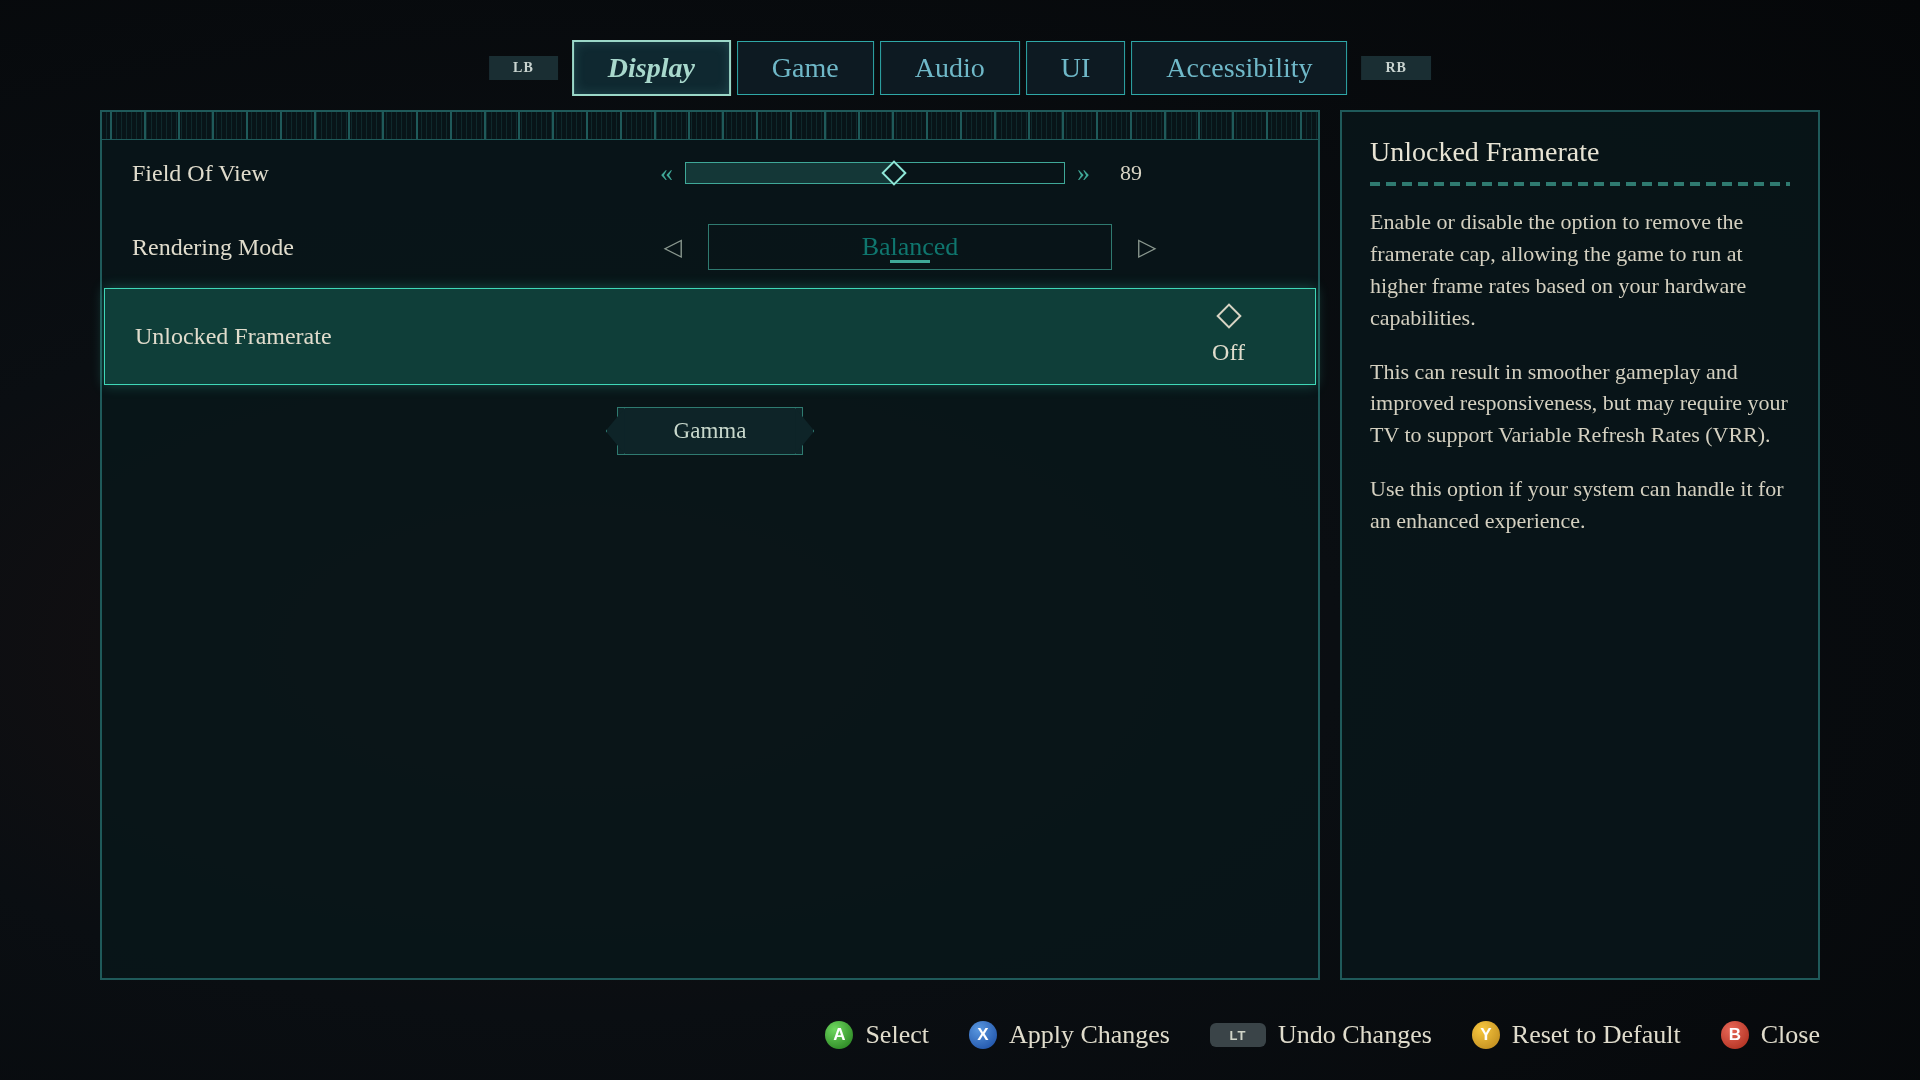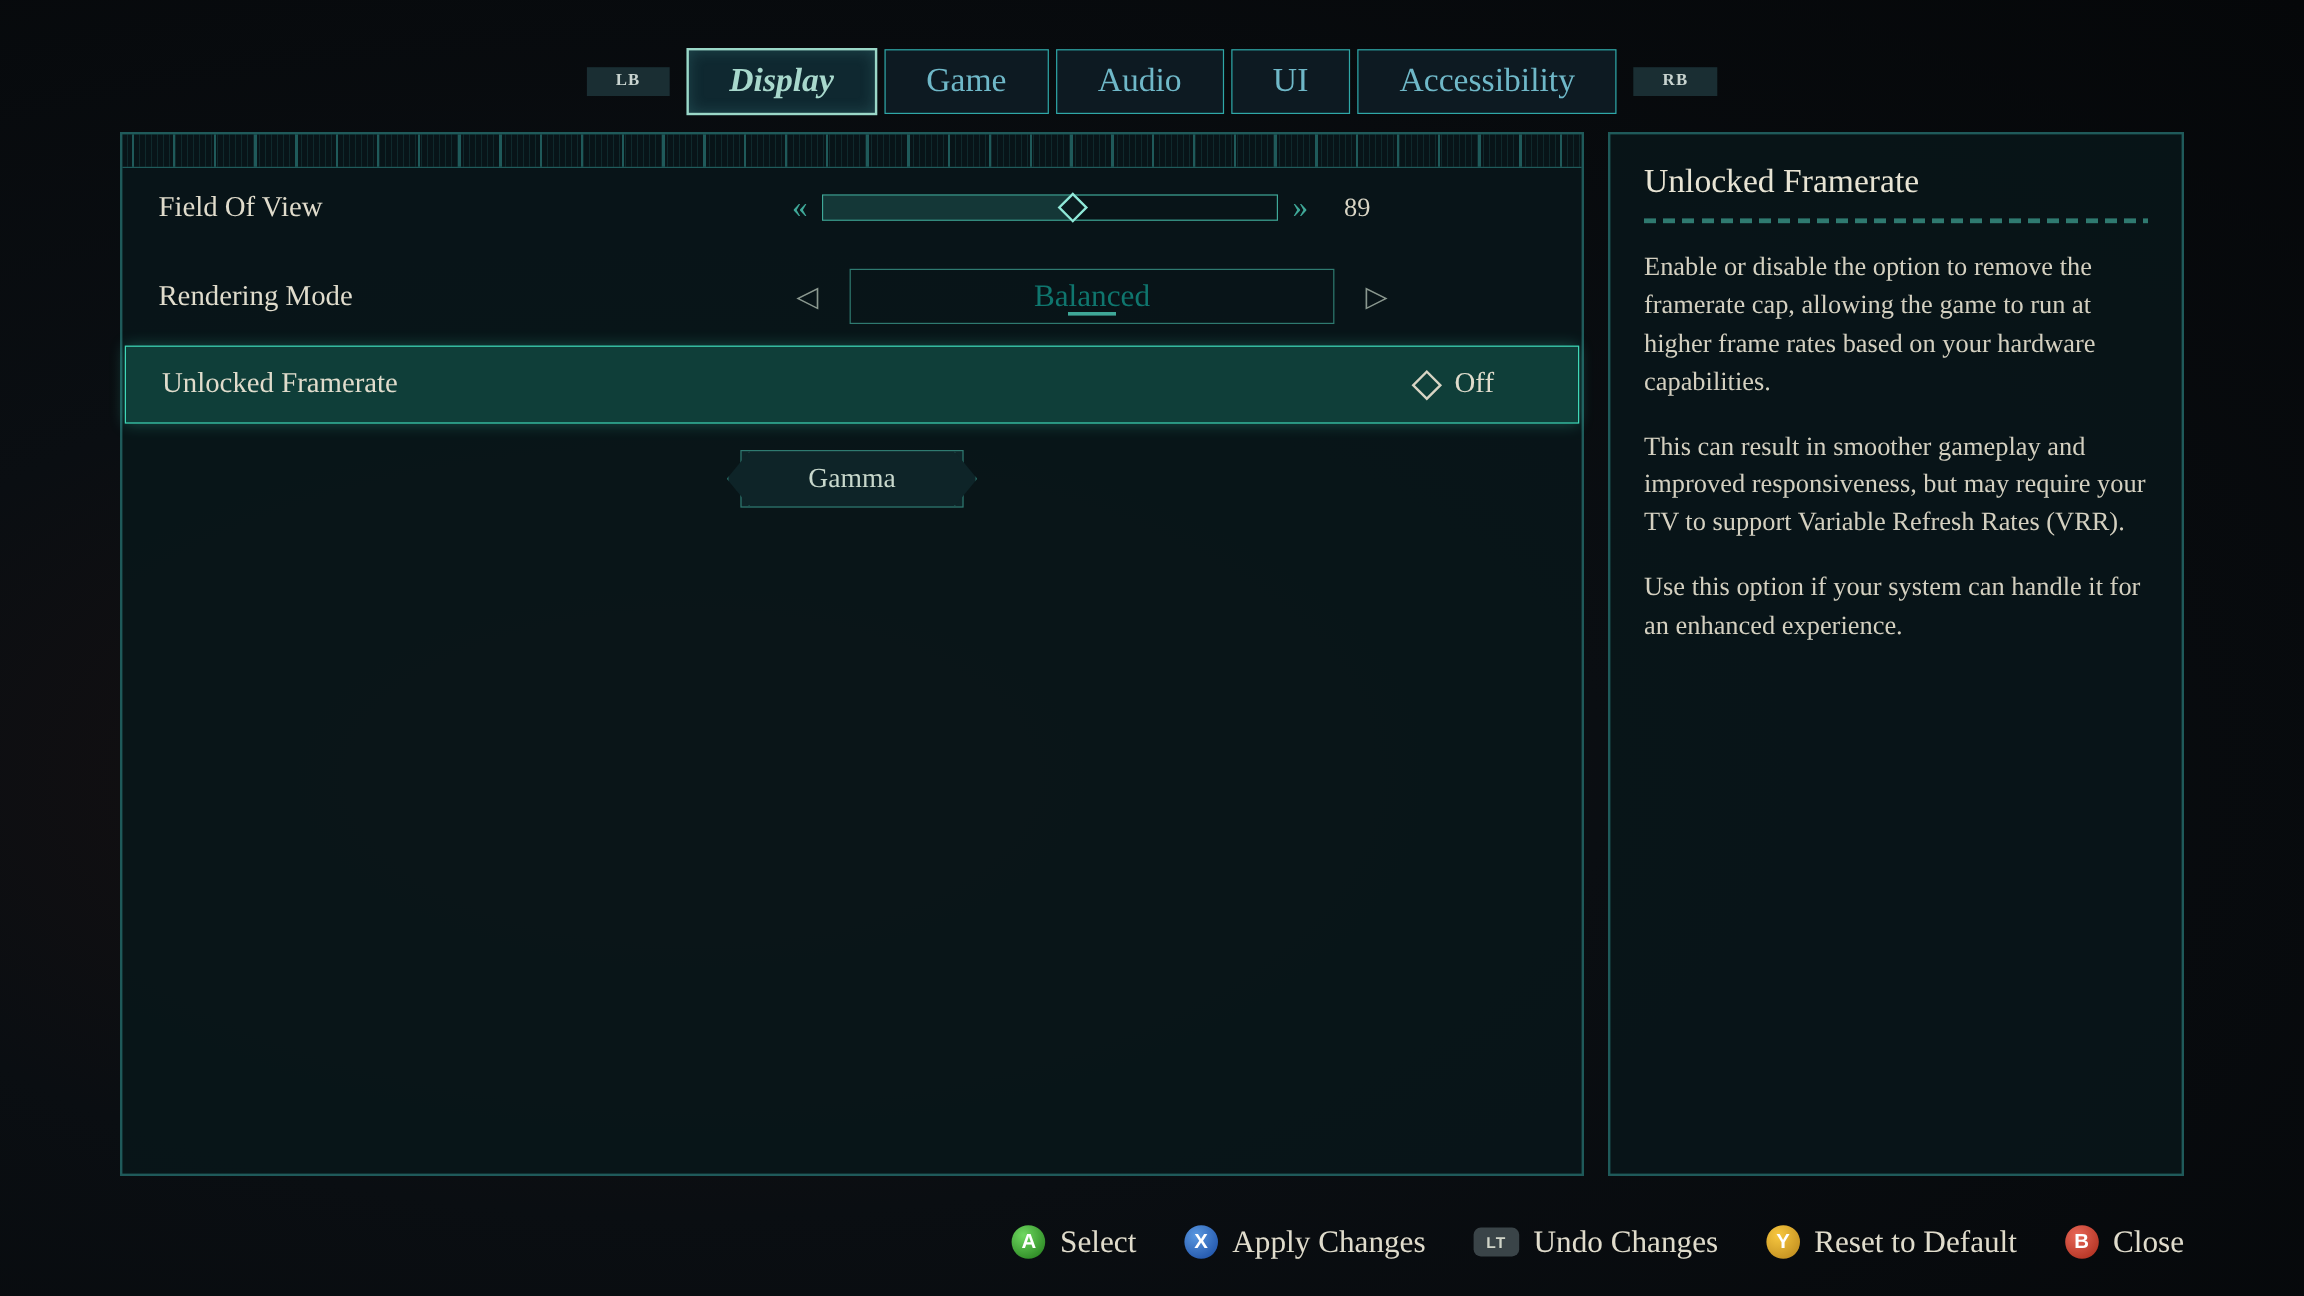--- a/index.html
+++ b/index.html
@@ -175,20 +175,21 @@
   padding: 0 14px;
 }
 
 
 .toggle-wrap {
   margin-left: auto;
   display: flex;
   align-items: center;
   gap: 14px;
   padding-right: 40px;
+  flex-direction: column;
 }
 .diamond-icon {
   width: 18px; height: 18px;
   border: 2px solid #d8d4c4;
   transform: rotate(45deg);
 }
 .toggle-value { font-size: 24px; color: #e0dccc; }
 
 
 .gamma-row {
@@ -266,21 +267,21 @@
   border-radius: 50%;
   display: flex;
   align-items: center;
   justify-content: center;
   font-size: 17px;
   font-weight: bold;
   font-family: Arial, sans-serif;
   color: #fff;
 }
 .btn-icon.pill {
-  width: 38px; height: 24px;
+  width: 56px; height: 24px;
   border-radius: 6px;
   font-size: 13px;
   letter-spacing: 1px;
 }
 .btn-a { background: radial-gradient(circle at 35% 30%, #6fd860, #1f7818); }
 .btn-x { background: radial-gradient(circle at 35% 30%, #5a98e0, #1648a0); }
 .btn-y { background: radial-gradient(circle at 35% 30%, #f8c840, #b8841a); }
 .btn-b { background: radial-gradient(circle at 35% 30%, #e86858, #a82818); }
 .btn-lt { background: #3a4448; color: #d0d4c8; }
 </style>

